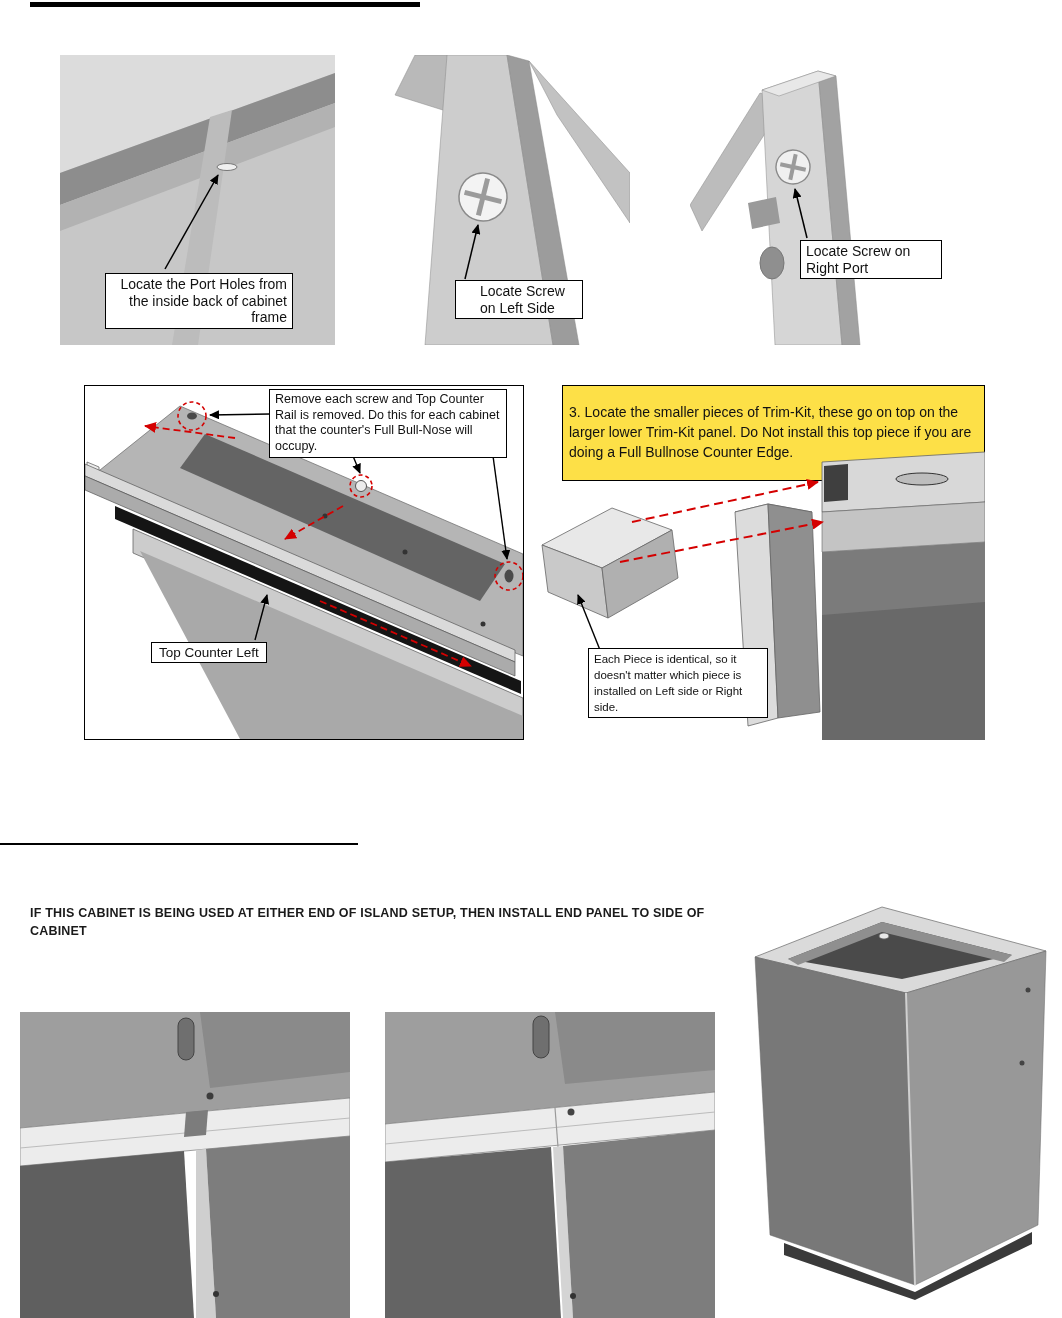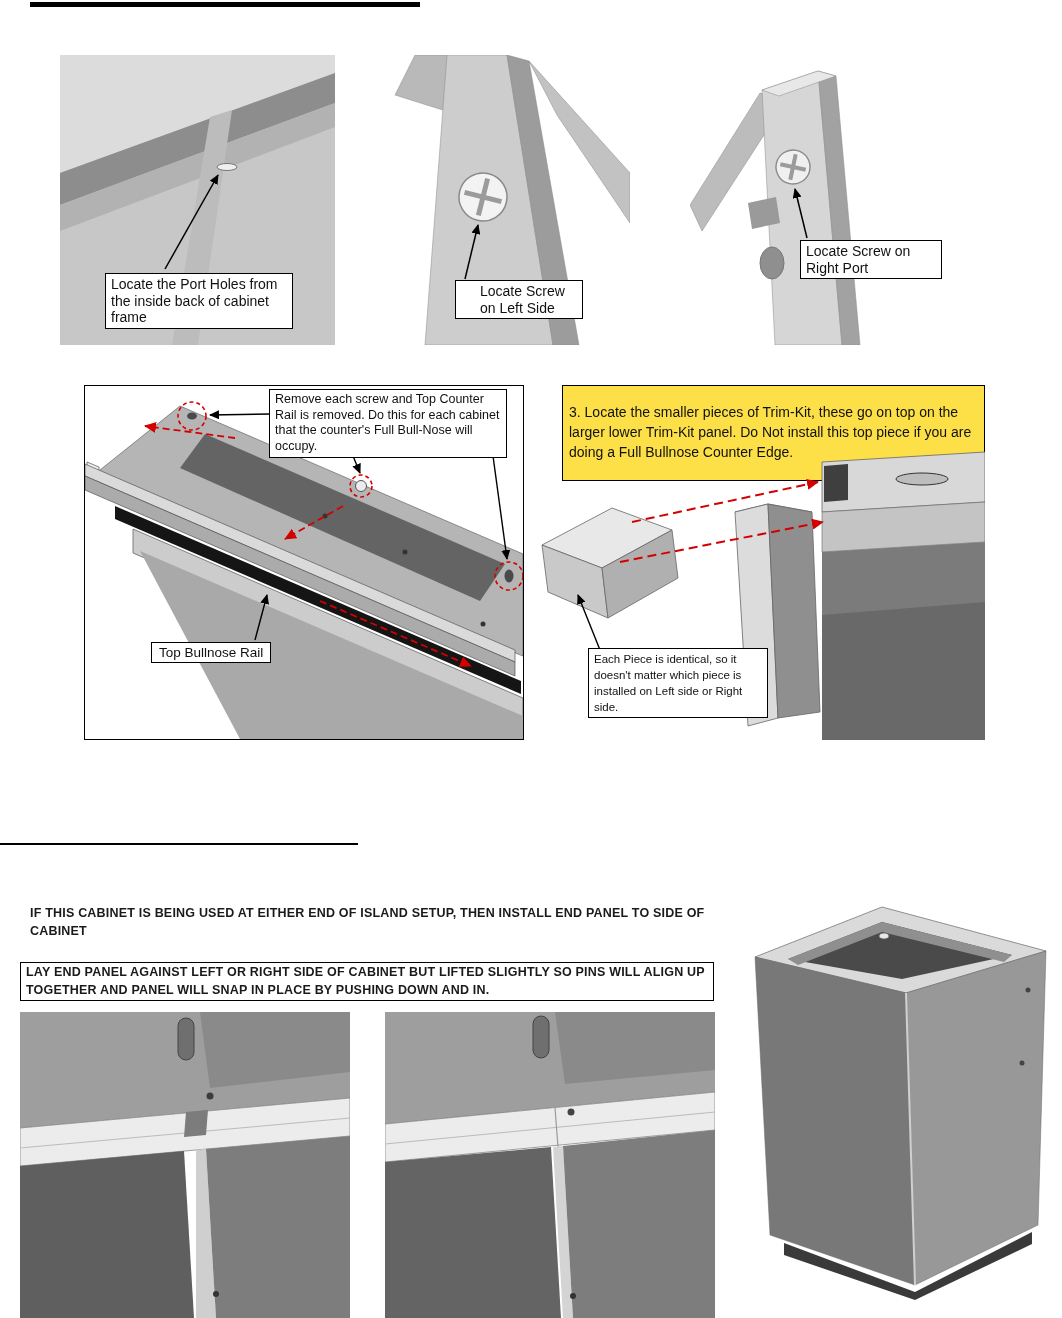--- a/index.html
+++ b/index.html
@@ -45,21 +45,21 @@
     <marker id="ah-red" markerWidth="13" markerHeight="11" refX="11" refY="5.5" orient="auto" markerUnits="userSpaceOnUse">
       <path d="M0,0 L12,5.5 L0,11 z" fill="#d40000"></path>
     </marker>
   </defs>
 </svg>
 
 <div class="page">
 
   <div class="rule" style="left:30px;top:2px;width:390px;height:5px;"></div>
 
-  <div class="fig" style="left:60px;top:55px;width:275px;height:322px;">
+  <div class="fig" style="left:60px;top:55px;width:275px;height:322px;text-align:right;">
     <svg width="275" height="290" viewBox="0 0 275 290">
       <g>
         <rect width="275" height="290" fill="#c7c7c7"></rect>
         <polygon points="0,0 275,0 275,18 0,118" fill="#dcdcdc"></polygon>
         <polygon points="0,118 275,18 275,48 0,150" fill="#8d8d8d"></polygon>
         <polygon points="0,150 275,48 275,72 0,176" fill="#b2b2b2"></polygon>
         <polygon points="150,62 172,55 138,290 112,290" fill="#bcbcbc"></polygon>
       </g>
       <ellipse cx="167" cy="112" rx="10" ry="3.5" fill="#efefef" stroke="#777" stroke-width="1"></ellipse>
       <line x1="105" y1="214" x2="158" y2="120" stroke="#000" stroke-width="1.5" marker-end="url(#ah-black)"></line>
@@ -149,21 +149,21 @@
         <line x1="268" y1="70" x2="275" y2="87" marker-end="url(#ah-black)"></line>
         <line x1="185" y1="28" x2="125" y2="29" marker-end="url(#ah-black)"></line>
         <line x1="408" y1="70" x2="422" y2="173" marker-end="url(#ah-black)"></line>
         <line x1="170" y1="254" x2="182" y2="209" marker-end="url(#ah-black)"></line>
       </g>
     </svg>
     <div class="callout mid" style="left:184px;top:3px;width:238px;">
       <span>Remove each screw and Top Counter Rail is removed. Do this for each cabinet that the counter's Full Bull-Nose will occupy.</span>
     </div>
     <div class="label-box" style="left:66px;top:256px;">
-      <span>Top Bullnose Rail</span>
+      <span>Top Counter Left</span>
     </div>
   </div>
 
   <div class="fig" style="left:520px;top:385px;width:465px;height:355px;">
     <div class="step-box" style="left:42px;top:0px;width:423px;">
       <span>3. Locate the smaller pieces of Trim-Kit, these go on top on the larger lower Trim-Kit panel. Do Not install this top piece if you are doing a Full Bullnose Counter Edge.</span>
     </div>
     <svg width="465" height="290" viewBox="0 0 465 290" style="top:65px;">
       <g>
         <polygon points="22,95 92,58 152,80 82,118" fill="#e8e8e8" stroke="#666" stroke-width="0.8"></polygon>
@@ -193,23 +193,20 @@
       <span>Each Piece is identical, so it doesn't matter which piece is installed on Left side or Right side.</span>
     </div>
   </div>
 
   <div class="rule" style="left:0px;top:843px;width:358px;height:2px;"></div>
 
   <div class="caps-text" style="left:30px;top:905px;width:680px;">
     <span>IF THIS CABINET IS BEING USED AT EITHER END OF ISLAND SETUP, THEN INSTALL END PANEL TO SIDE OF CABINET</span>
   </div>
 
-  <div class="caps-box" style="left:20px;top:962px;width:694px;">
-    <span>LAY END PANEL AGAINST LEFT OR RIGHT SIDE OF CABINET BUT LIFTED SLIGHTLY SO PINS WILL ALIGN UP TOGETHER AND PANEL WILL SNAP IN PLACE BY PUSHING DOWN AND IN.</span>
-  </div>
 
   <div class="fig" style="left:20px;top:1012px;width:330px;height:306px;">
     <svg width="330" height="306" viewBox="0 0 330 306">
       <g>
         <polygon points="0,0 330,0 330,86 0,116" fill="#9e9e9e"></polygon>
         <polygon points="180,0 330,0 330,60 190,76" fill="#8a8a8a"></polygon>
       </g>
       <rect x="158" y="6" width="16" height="42" rx="8" fill="#6f6f6f" stroke="#444" stroke-width="1"></rect>
       <circle cx="190" cy="84" r="3.5" fill="#3c3c3c"></circle>
       <g>

